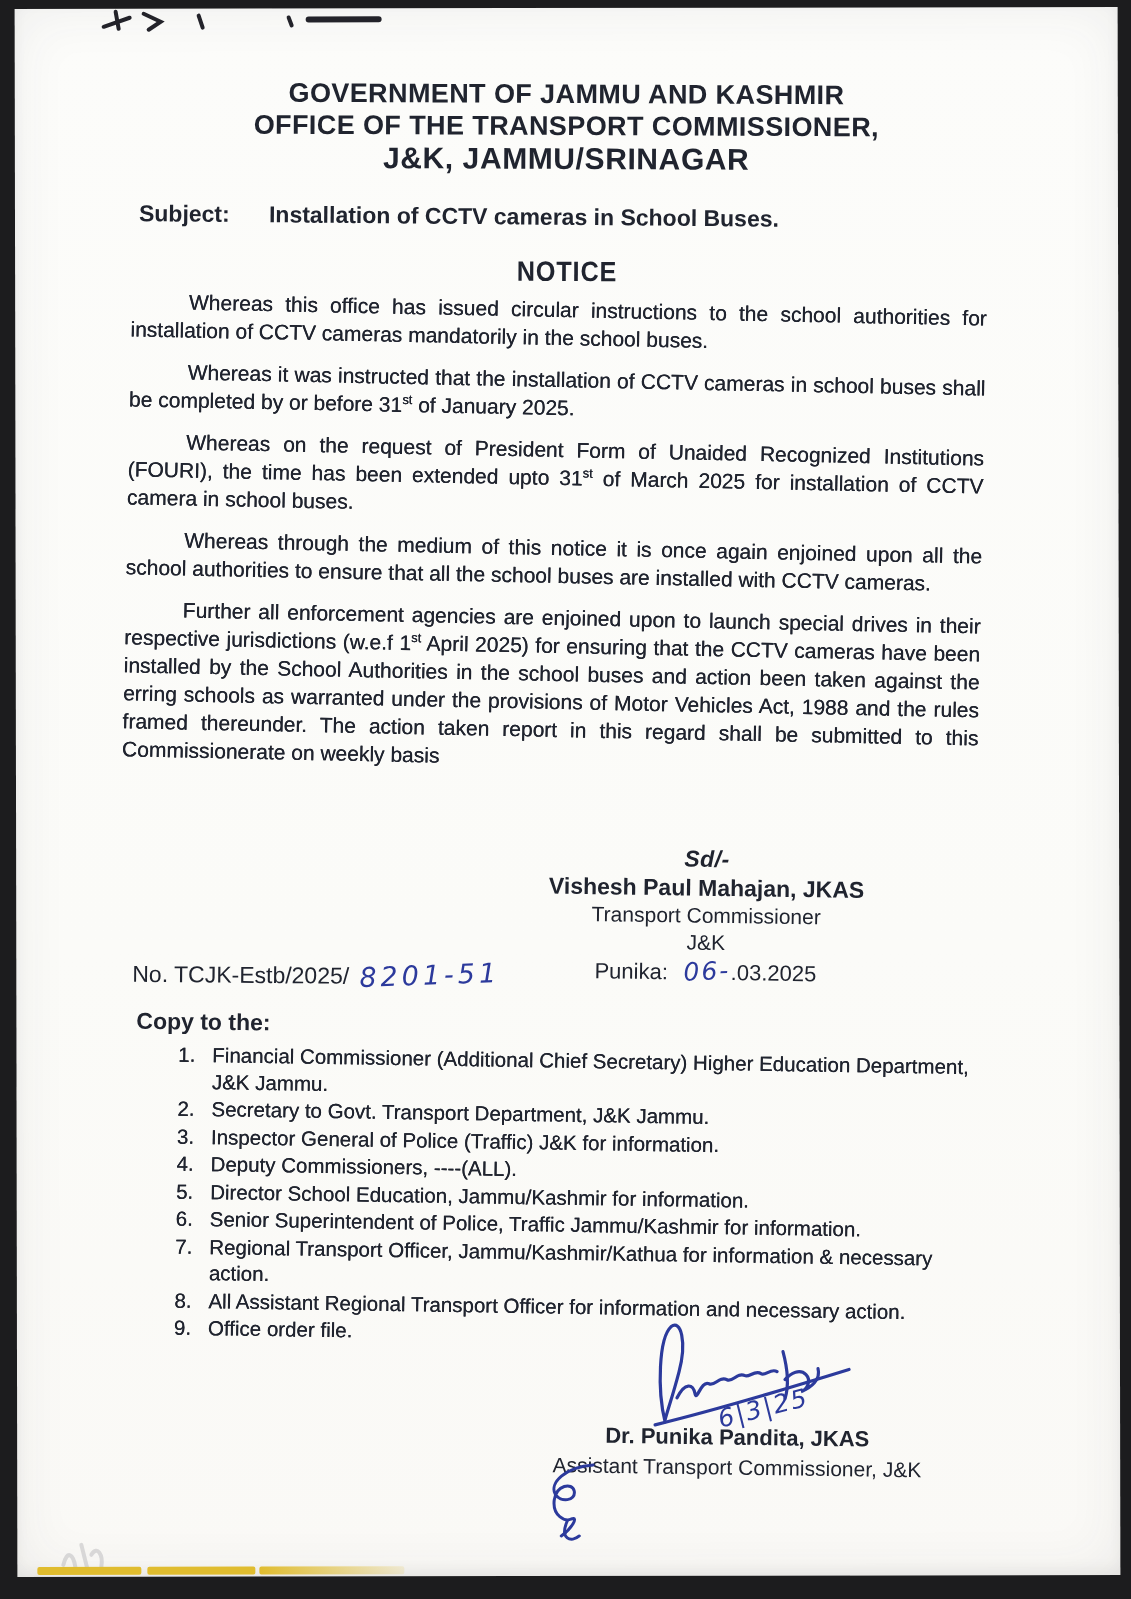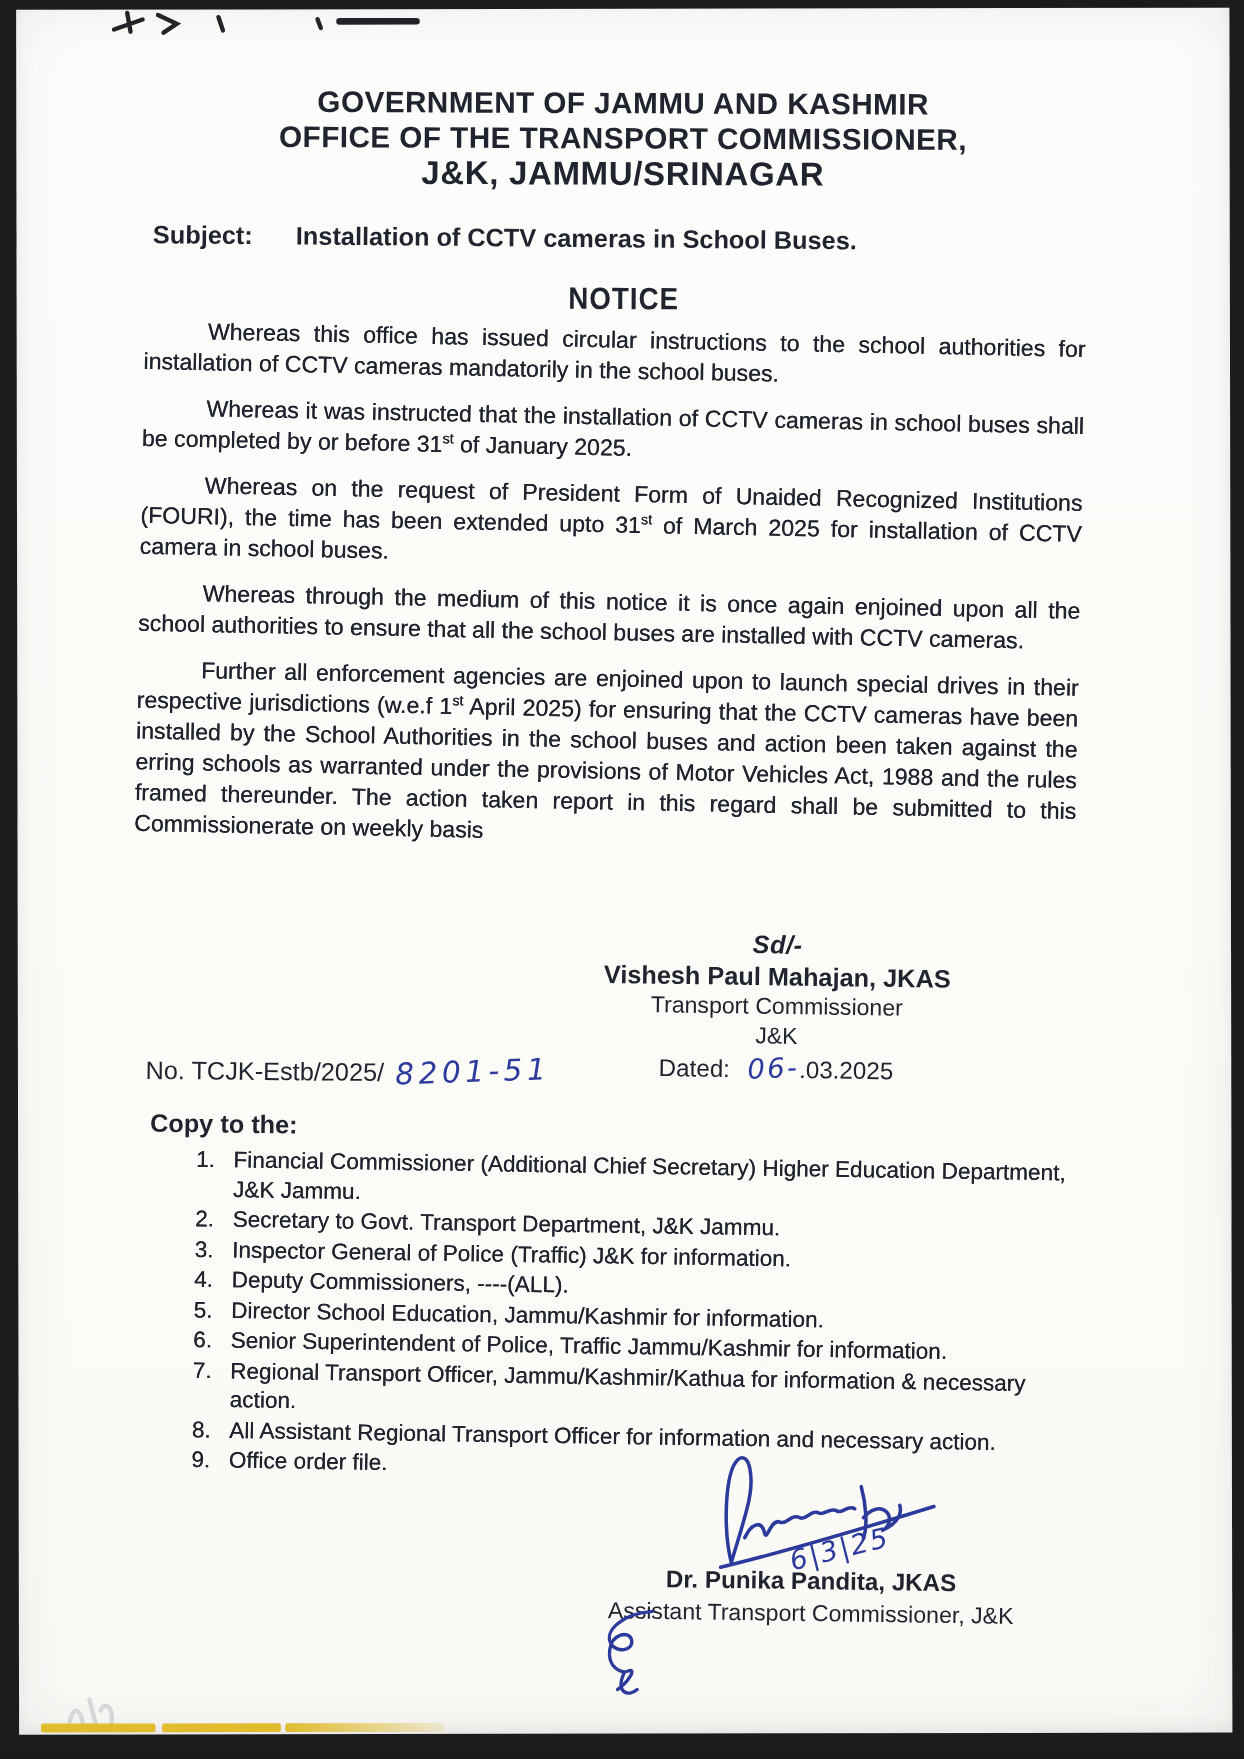--- a/index.html
+++ b/index.html
@@ -175,21 +175,21 @@
       <p><span>Whereas through the medium of this notice it is once again enjoined upon all the school authorities to ensure that all the school buses are installed with CCTV cameras.</span></p>
       <p><span>Further all enforcement agencies are enjoined upon to launch special drives in their respective jurisdictions (w.e.f 1</span><sup>st</sup><span> April 2025) for ensuring that the CCTV cameras have been installed by the School Authorities in the school buses and action been taken against the erring schools as warranted under the provisions of Motor Vehicles Act, 1988 and the rules framed thereunder. The action taken report in this regard shall be submitted to this Commissionerate on weekly basis</span></p>
     </div>
 
   <div class="abs sig-block">
     <div class="sd">Sd/-</div>
     <div class="sig-name">Vishesh Paul Mahajan, JKAS</div>
     <div class="sig-desg">Transport Commissioner</div>
     <div class="sig-org">J&amp;K</div>
     <div class="dated-line">
-      <span class="lbl">Dated:</span><span class="hand dated-hand">06-</span><span>.03.2025</span>
+      <span class="lbl">Punika:</span><span class="hand dated-hand">06-</span><span>.03.2025</span>
     </div>
   </div>
 
   <div class="abs ref-line">
     <span>No. TCJK-Estb/2025/</span><span class="hand ref-hand">8201-51</span>
   </div>
 
   <div class="abs copy-heading">Copy to the:</div>
   <ol class="abs copy-list">
       <li>

